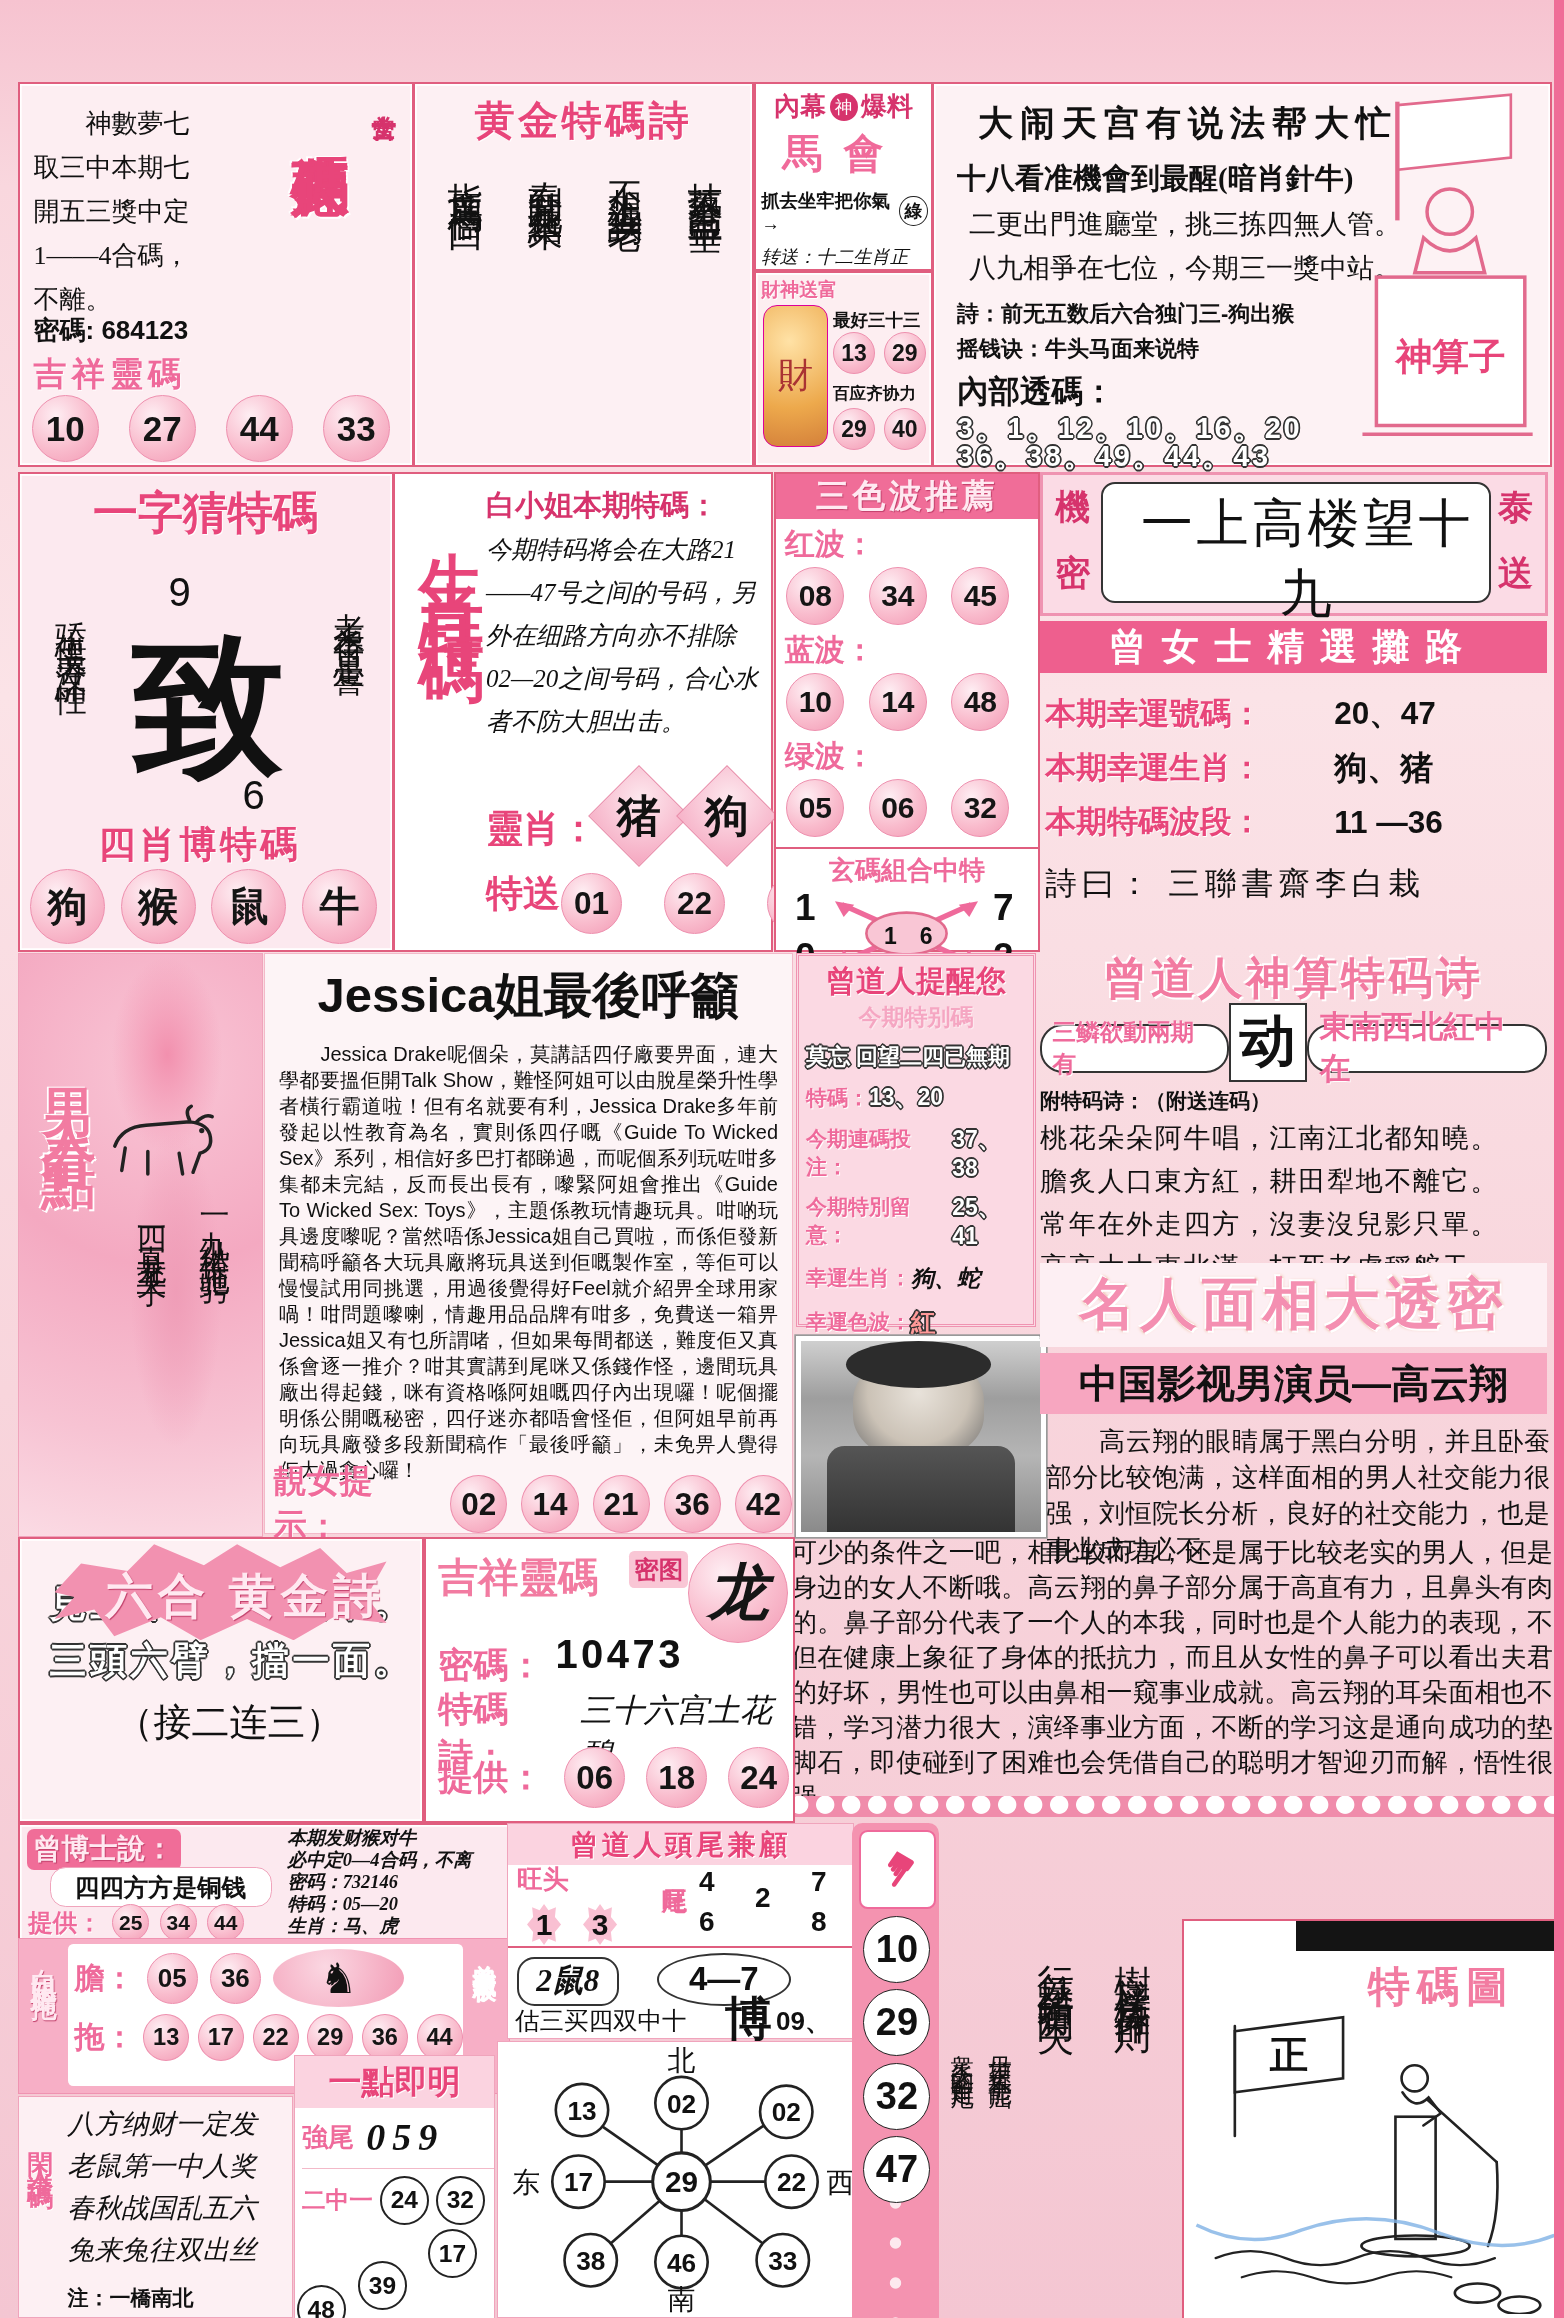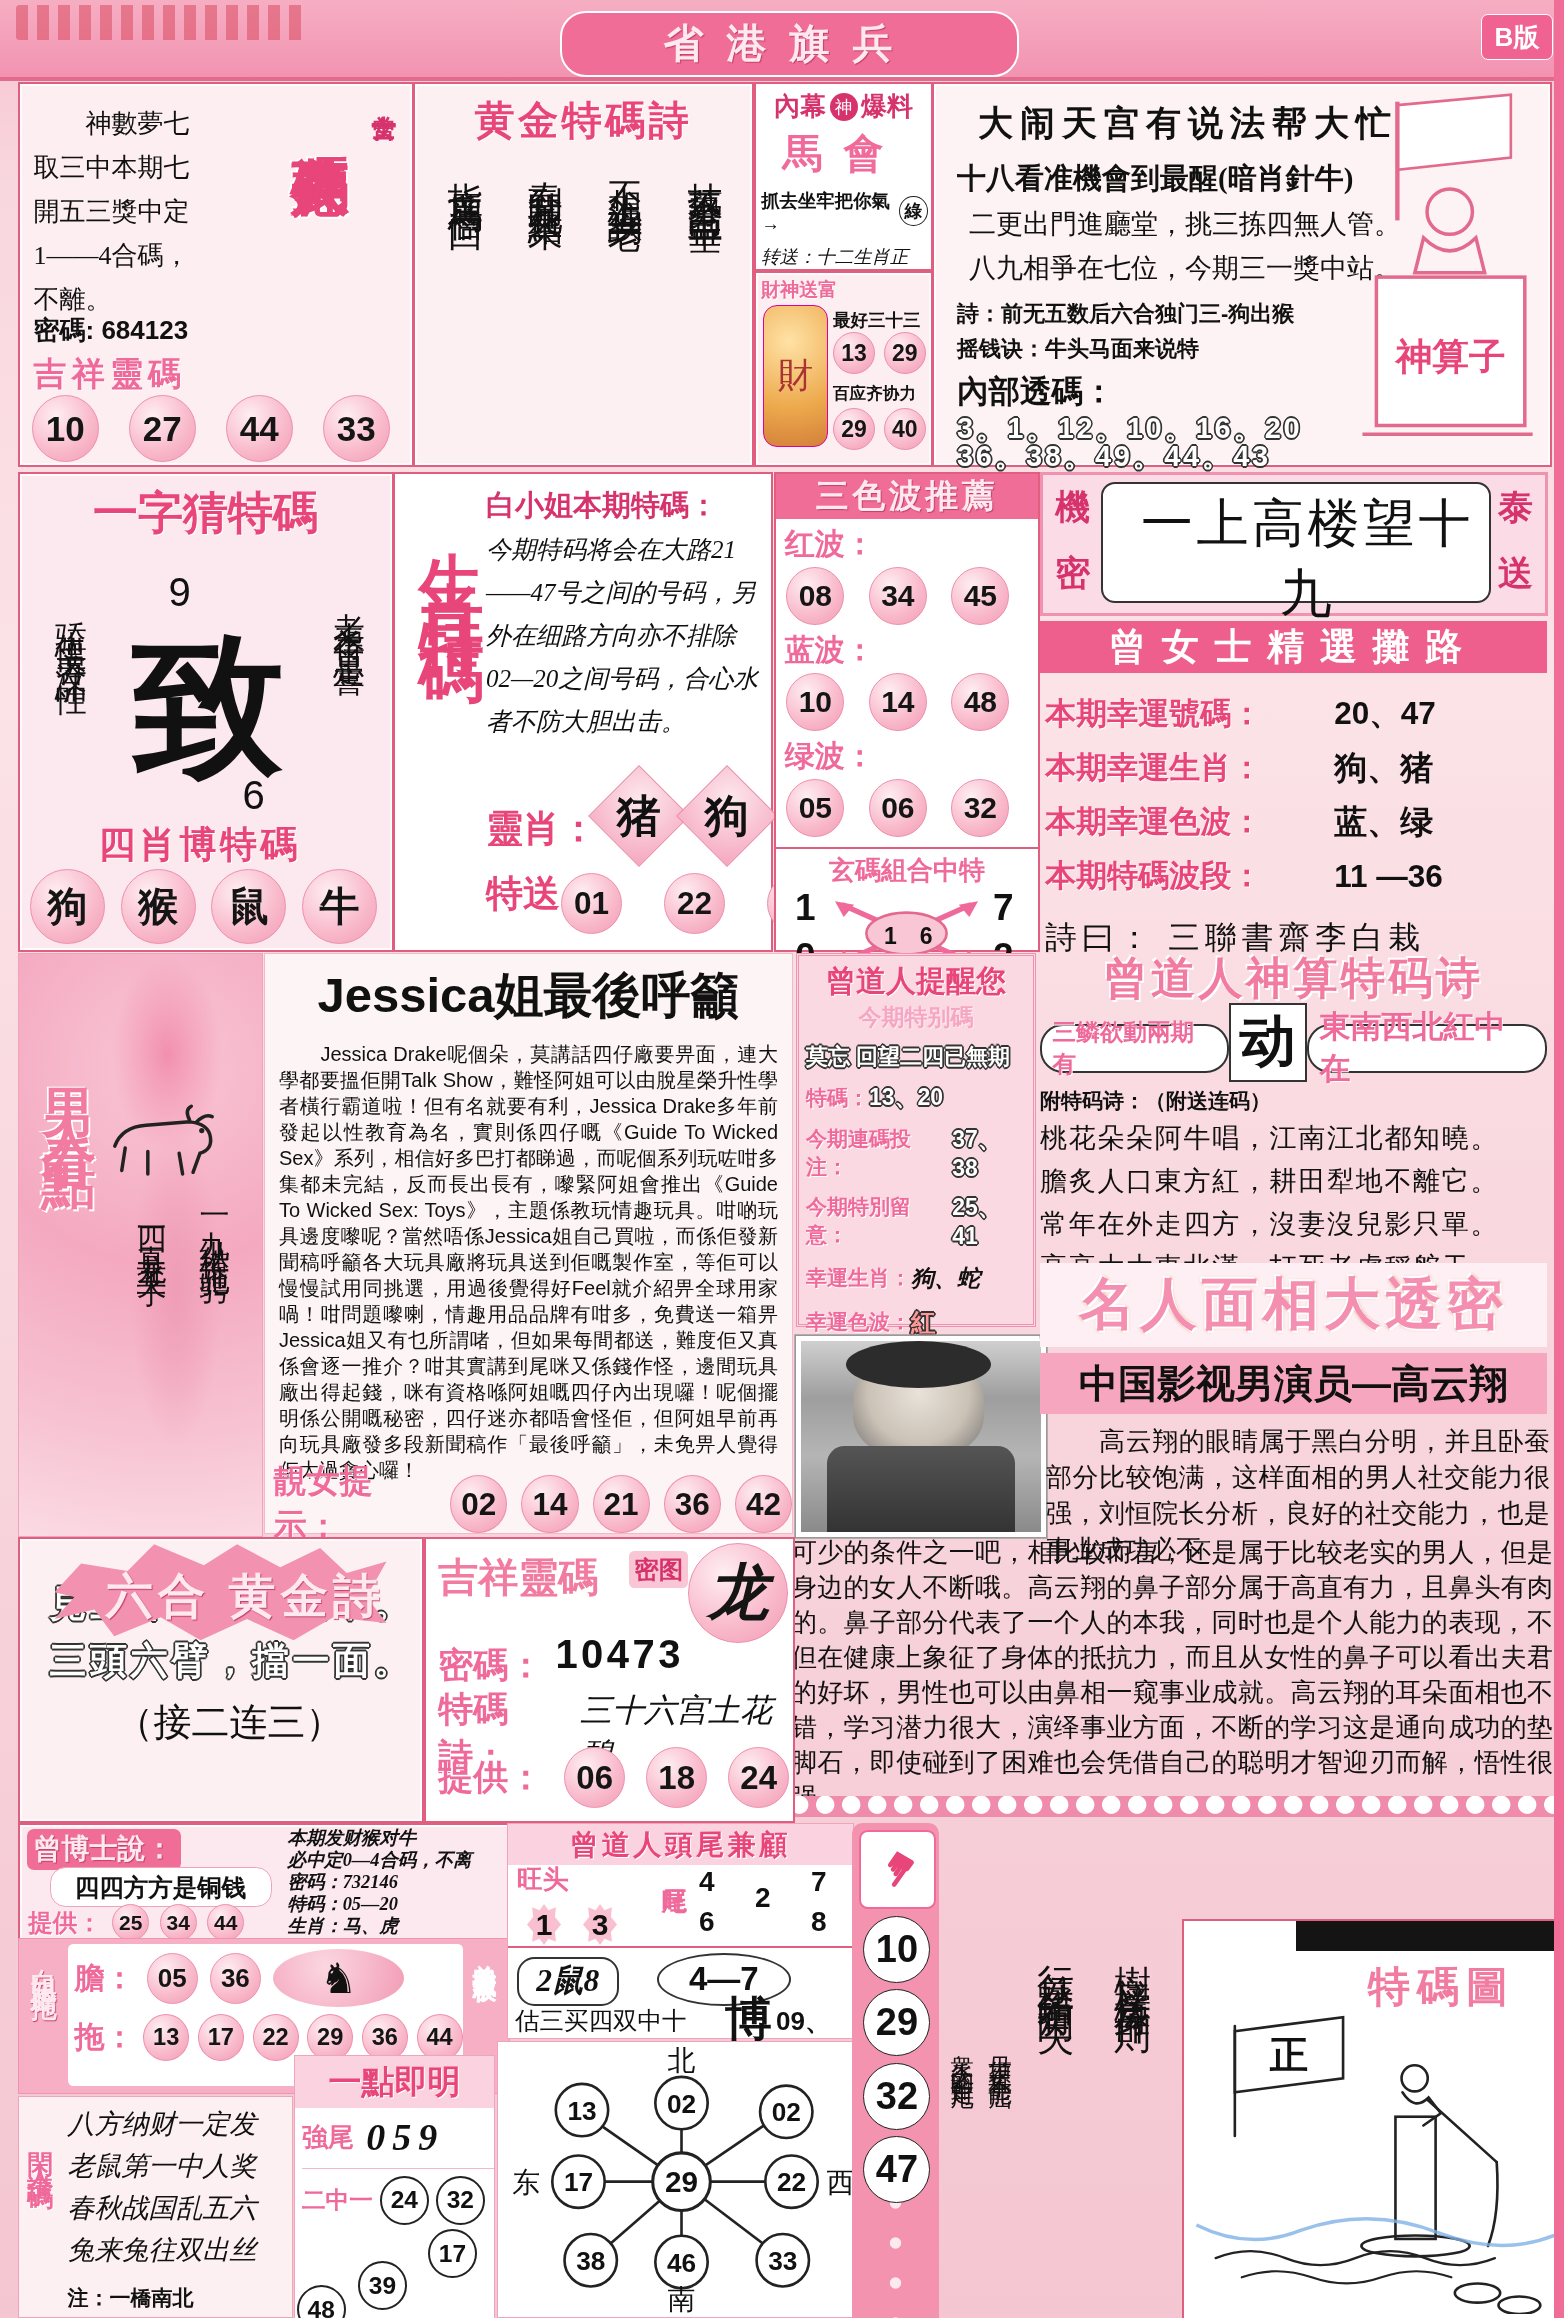--- a/index.html
+++ b/index.html
@@ -27,25 +27,20 @@
   .pill{border:2.6px solid #333;border-radius:23px;background:#fff;display:inline-flex;align-items:center;justify-content:center;}
   .scallop{background:radial-gradient(circle 9.6px at 12.2px 8.7px,#fff 8.7px,#f08cab 9.6px);background-size:26px 21px;background-repeat:repeat-x;}
   .dotcol{background-image:radial-gradient(circle 6.1px at 50% 50%,#ffffffcc 5.2px,transparent 6.1px);background-size:100% 40px;}
   svg text{font-family:"Liberation Sans",sans-serif;}
 </style>
 </head>
 <body>
 
 <div id="page">
 
-  <div class="abs" style="left:0;top:0;width:1565px;height:77px;background:linear-gradient(180deg,#f6aec3,#f293b1);border-bottom:4.4px solid #e26a8d;">
-    <div class="abs" style="left:15.7px;top:5.2px;width:289px;height:35px;background:repeating-linear-gradient(90deg,#d94b5f 0 12.2px,transparent 12.2px 21px);opacity:.55;border-radius:3.5px;"></div>
-    <div class="abs bubw" style="left:560px;top:10.5px;width:455px;text-align:center;font-size:40px;letter-spacing:23px;border:2.6px solid #fff;border-radius:26px;padding:3.5px 0;background:#f06d98;">省港旗兵</div>
-    <div class="abs" style="left:1481px;top:14px;width:70px;height:44px;background:#ef6292;color:#fff;font-weight:bold;font-size:26px;display:flex;align-items:center;justify-content:center;border:1.7px solid #fff;border-radius:7px;">B版</div>
-  </div>
 
   <div class="box" style="left:17.5px;top:82px;width:392px;height:381px;background:#fdeef2;">
     <div class="abs serif" style="left:14px;top:17.5px;width:232px;font-size:26px;line-height:1.7;">
       <span style="display:block;">　　神數夢七</span>
       <span style="display:block;">取三中本期七</span>
       <span style="display:block;">開五三獎中定</span>
       <span style="display:block;">1——4合碼，</span>
       <span style="display:block;">不離。</span>
     </div>
     <div class="abs vert red" style="left:348px;top:12.2px;font-size:24.5px;">曾女士</div>
@@ -211,24 +206,20 @@
     </div>
     <div style="position:absolute;left:0;top:149px;width:507px;height:52px;background:#ee5f8e;color:#fff;font-weight:bold;font-size:37px;display:flex;align-items:center;justify-content:center;letter-spacing:15.7px;">曾女士精選攤路</div>
     <div class="abs" style="left:5.2px;top:215px;width:502px;">
       <div class="row" style="height:54px;">
         <span class="bub" style="font-size:31px;color:#e8457a;width:289px;">本期幸運號碼：</span>
         <span style="font-size:31.5px;font-weight:bold;">20、47</span>
       </div>
       <div class="row" style="height:54px;">
         <span class="bub" style="font-size:31px;color:#e8457a;width:289px;">本期幸運生肖：</span>
         <span style="font-size:33px;font-weight:bold;">狗、猪</span>
-      </div>
-      <div class="row" style="height:54px;">
-        <span class="bub" style="font-size:31px;color:#e8457a;width:289px;">本期幸運色波：</span>
-        <span style="font-size:33px;font-weight:bold;">蓝、绿</span>
       </div>
       <div class="row" style="height:54px;">
         <span class="bub" style="font-size:31px;color:#e8457a;width:289px;">本期特碼波段：</span>
         <span style="font-size:31.5px;font-weight:bold;">11 —36</span>
       </div>
       <div class="serif" style="font-size:31.5px;margin-top:14px;letter-spacing:5.2px;">詩曰： 三聯書齋李白栽</div>
     </div>
   </div>
 
   <div class="abs" style="left:17.5px;top:953px;width:243px;height:582px;background:radial-gradient(circle at 60% 20%,#f9c6d6 0%,#f4a9c1 40%,#f7c3d3 75%,#fbdbe4 100%);border:1.7px solid #f0a4bc;overflow:hidden;">

